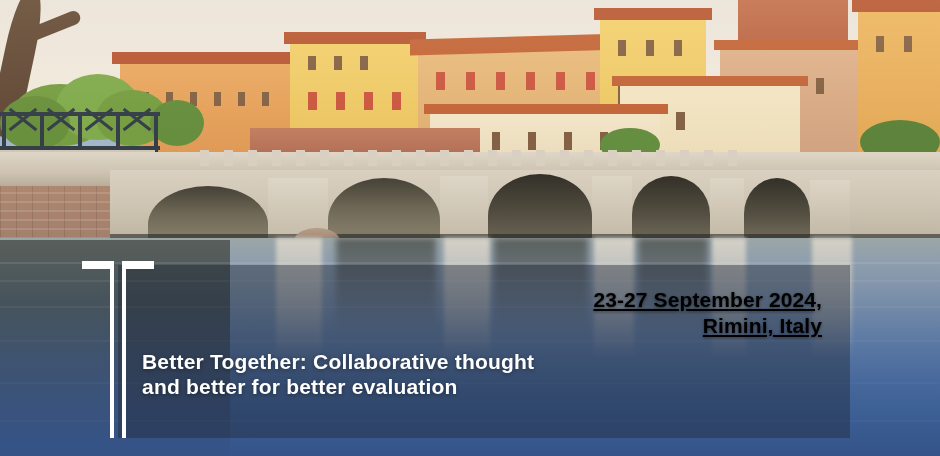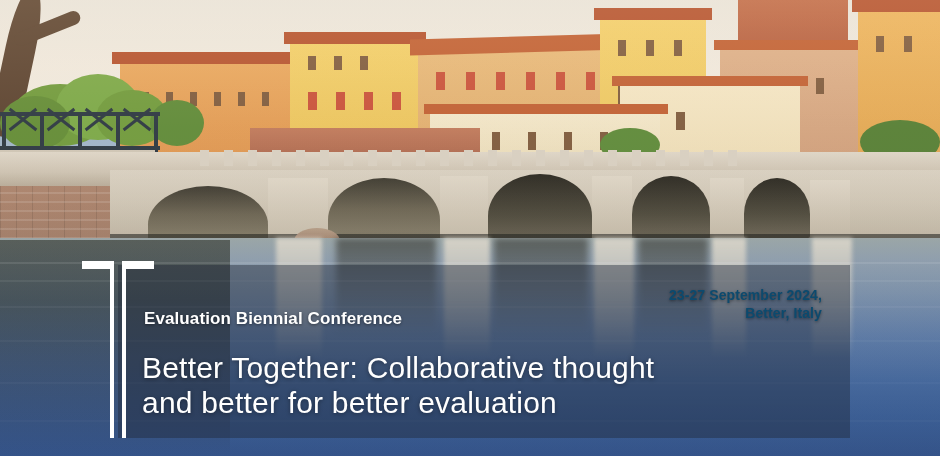--- a/index.html
+++ b/index.html
@@ -156,31 +156,32 @@
     color:#ffffff;
     font-size:17px; font-weight:bold; line-height:1.26;
     letter-spacing:.1px;
     text-shadow:0 1px 3px rgba(0,0,0,.45);
     white-space:nowrap;
   }
   .kicker sup{ font-size:10px; vertical-align:super; font-weight:bold; }
 
   .whenwhere{
     position:absolute; right:28px; top:22px;
-    color:#0c4a6e; text-align:right;
-    font-size:14px; font-weight:bold; line-height:1.26;
+    color:#000000; text-align:right;
+    font-size:21px; font-weight:bold; line-height:1.26;
     letter-spacing:.1px;
     text-shadow:0 1px 3px rgba(0,0,0,.45);
     white-space:nowrap;
+    text-decoration:underline;
   }
 
   .headline{
     position:absolute; left:24px; top:85px; right:40px;
     color:#ffffff;
-    font-size:30px; font-weight:400; line-height:1.17;
+    font-size:21px; font-weight:700; line-height:1.17;
     letter-spacing:.2px;
     text-shadow:0 1px 4px rgba(0,0,0,.40);
   }
   .headline .l2{ display:block; }
 </style>
 </head>
 <body>
 
 <div id="banner">
 
@@ -359,26 +360,25 @@
     <div class="bracket">
       <div class="bk-h" style="right:4px;top:0;width:32px;"></div>
       <div class="bk-v" style="right:4px;top:0;height:173px;"></div>
     </div>
     <div class="bracket">
       <div class="bk-h" style="right:4px;bottom:0;width:32px;"></div>
     </div>
 
     <div class="kicker">
       <br>
-      <span>Evaluation Biennial Conference</span>
     </div>
 
     <div class="whenwhere">
       <span>23-27 September 2024,</span><br>
-      <span>Better, Italy</span>
+      <span>Rimini, Italy</span>
     </div>
 
     <div class="headline">
       <span class="l2">Better Together: Collaborative thought</span>
       <span class="l2">and better for better evaluation</span>
     </div>
 
   </div>
 </div>
 

